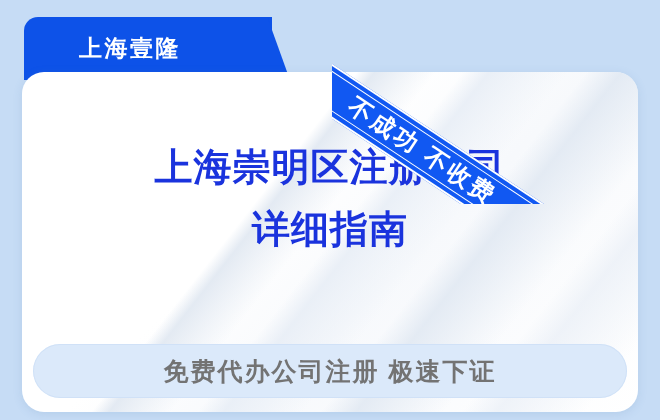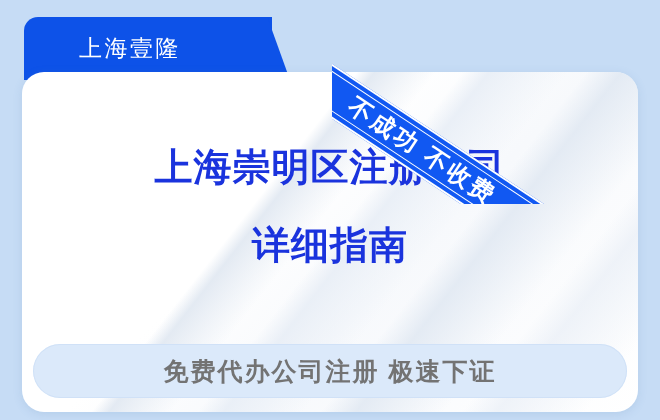--- a/index.html
+++ b/index.html
@@ -50,21 +50,21 @@
     top: 17px;
     width: 248px;
     height: 63px;
     display: flex;
     align-items: center;
     justify-content: center;
     padding-right: 36px;
     box-sizing: border-box;
     color: #ffffff;
     font-size: 23px;
-    font-weight: normal;
+    font-weight: bold;
     letter-spacing: 2.5px;
     z-index: 4;
     white-space: nowrap;
   }
 
   
   .card {
     position: absolute;
     left: 22px;
     top: 72px;
@@ -94,21 +94,21 @@
     top: 76px;
     text-align: center;
     color: #1a33dd;
     font-size: 38px;
     font-weight: bold;
     line-height: 1.0;
     letter-spacing: 1px;
   }
   .headline .line2 {
     display: block;
-    margin-top: 40px;
+    margin-top: 24px;
     text-align: center;
   }
 
   
   .pill {
     position: absolute;
     left: 11px;
     bottom: 14px;
     width: 594px;
     height: 54px;

